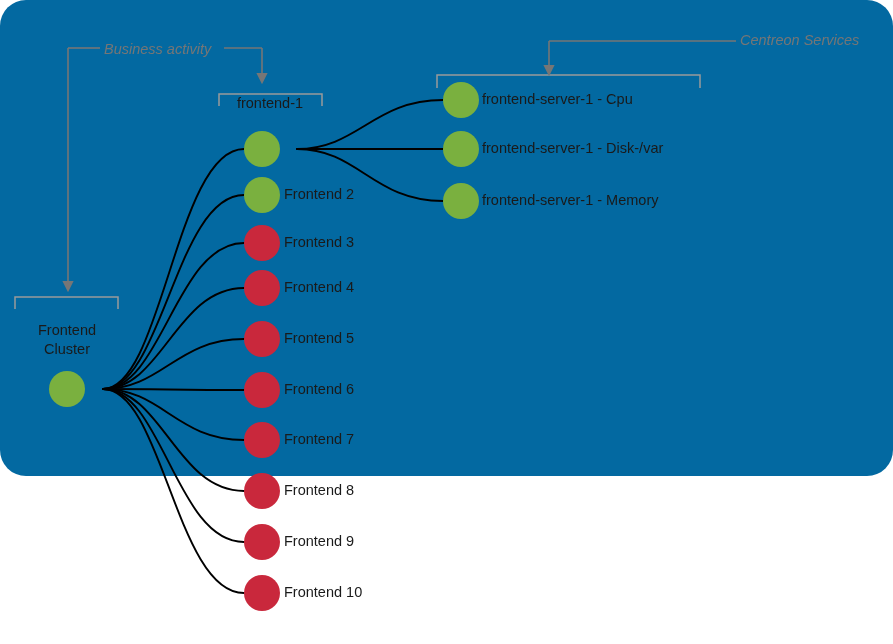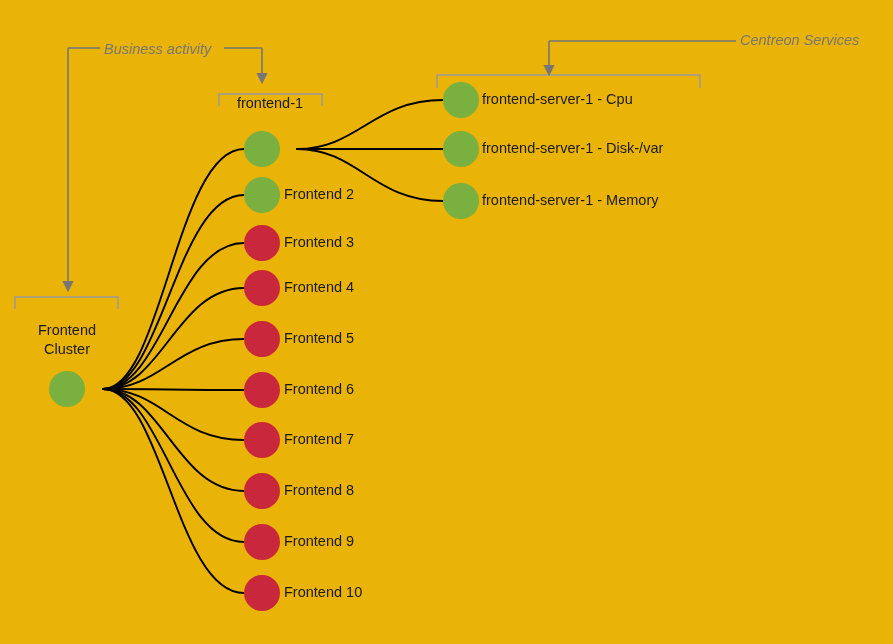--- a/index.html
+++ b/index.html
@@ -10,22 +10,23 @@
   body {
     width: 893px;
     height: 644px;
     font-family: "Liberation Sans", sans-serif;
     overflow: hidden;
     position: relative;
   }
   #diagram-root {
     position: relative;
     width: 893px;
-    height: 644px;
-    background: #eab308;
+    height: 476px;
+    background: #0369a1;
+    border-radius: 26px;
   }
   svg.layer {
     position: absolute;
     top: 0;
     left: 0;
     width: 893px;
     height: 644px;
     overflow: visible;
   }
   .edge {

